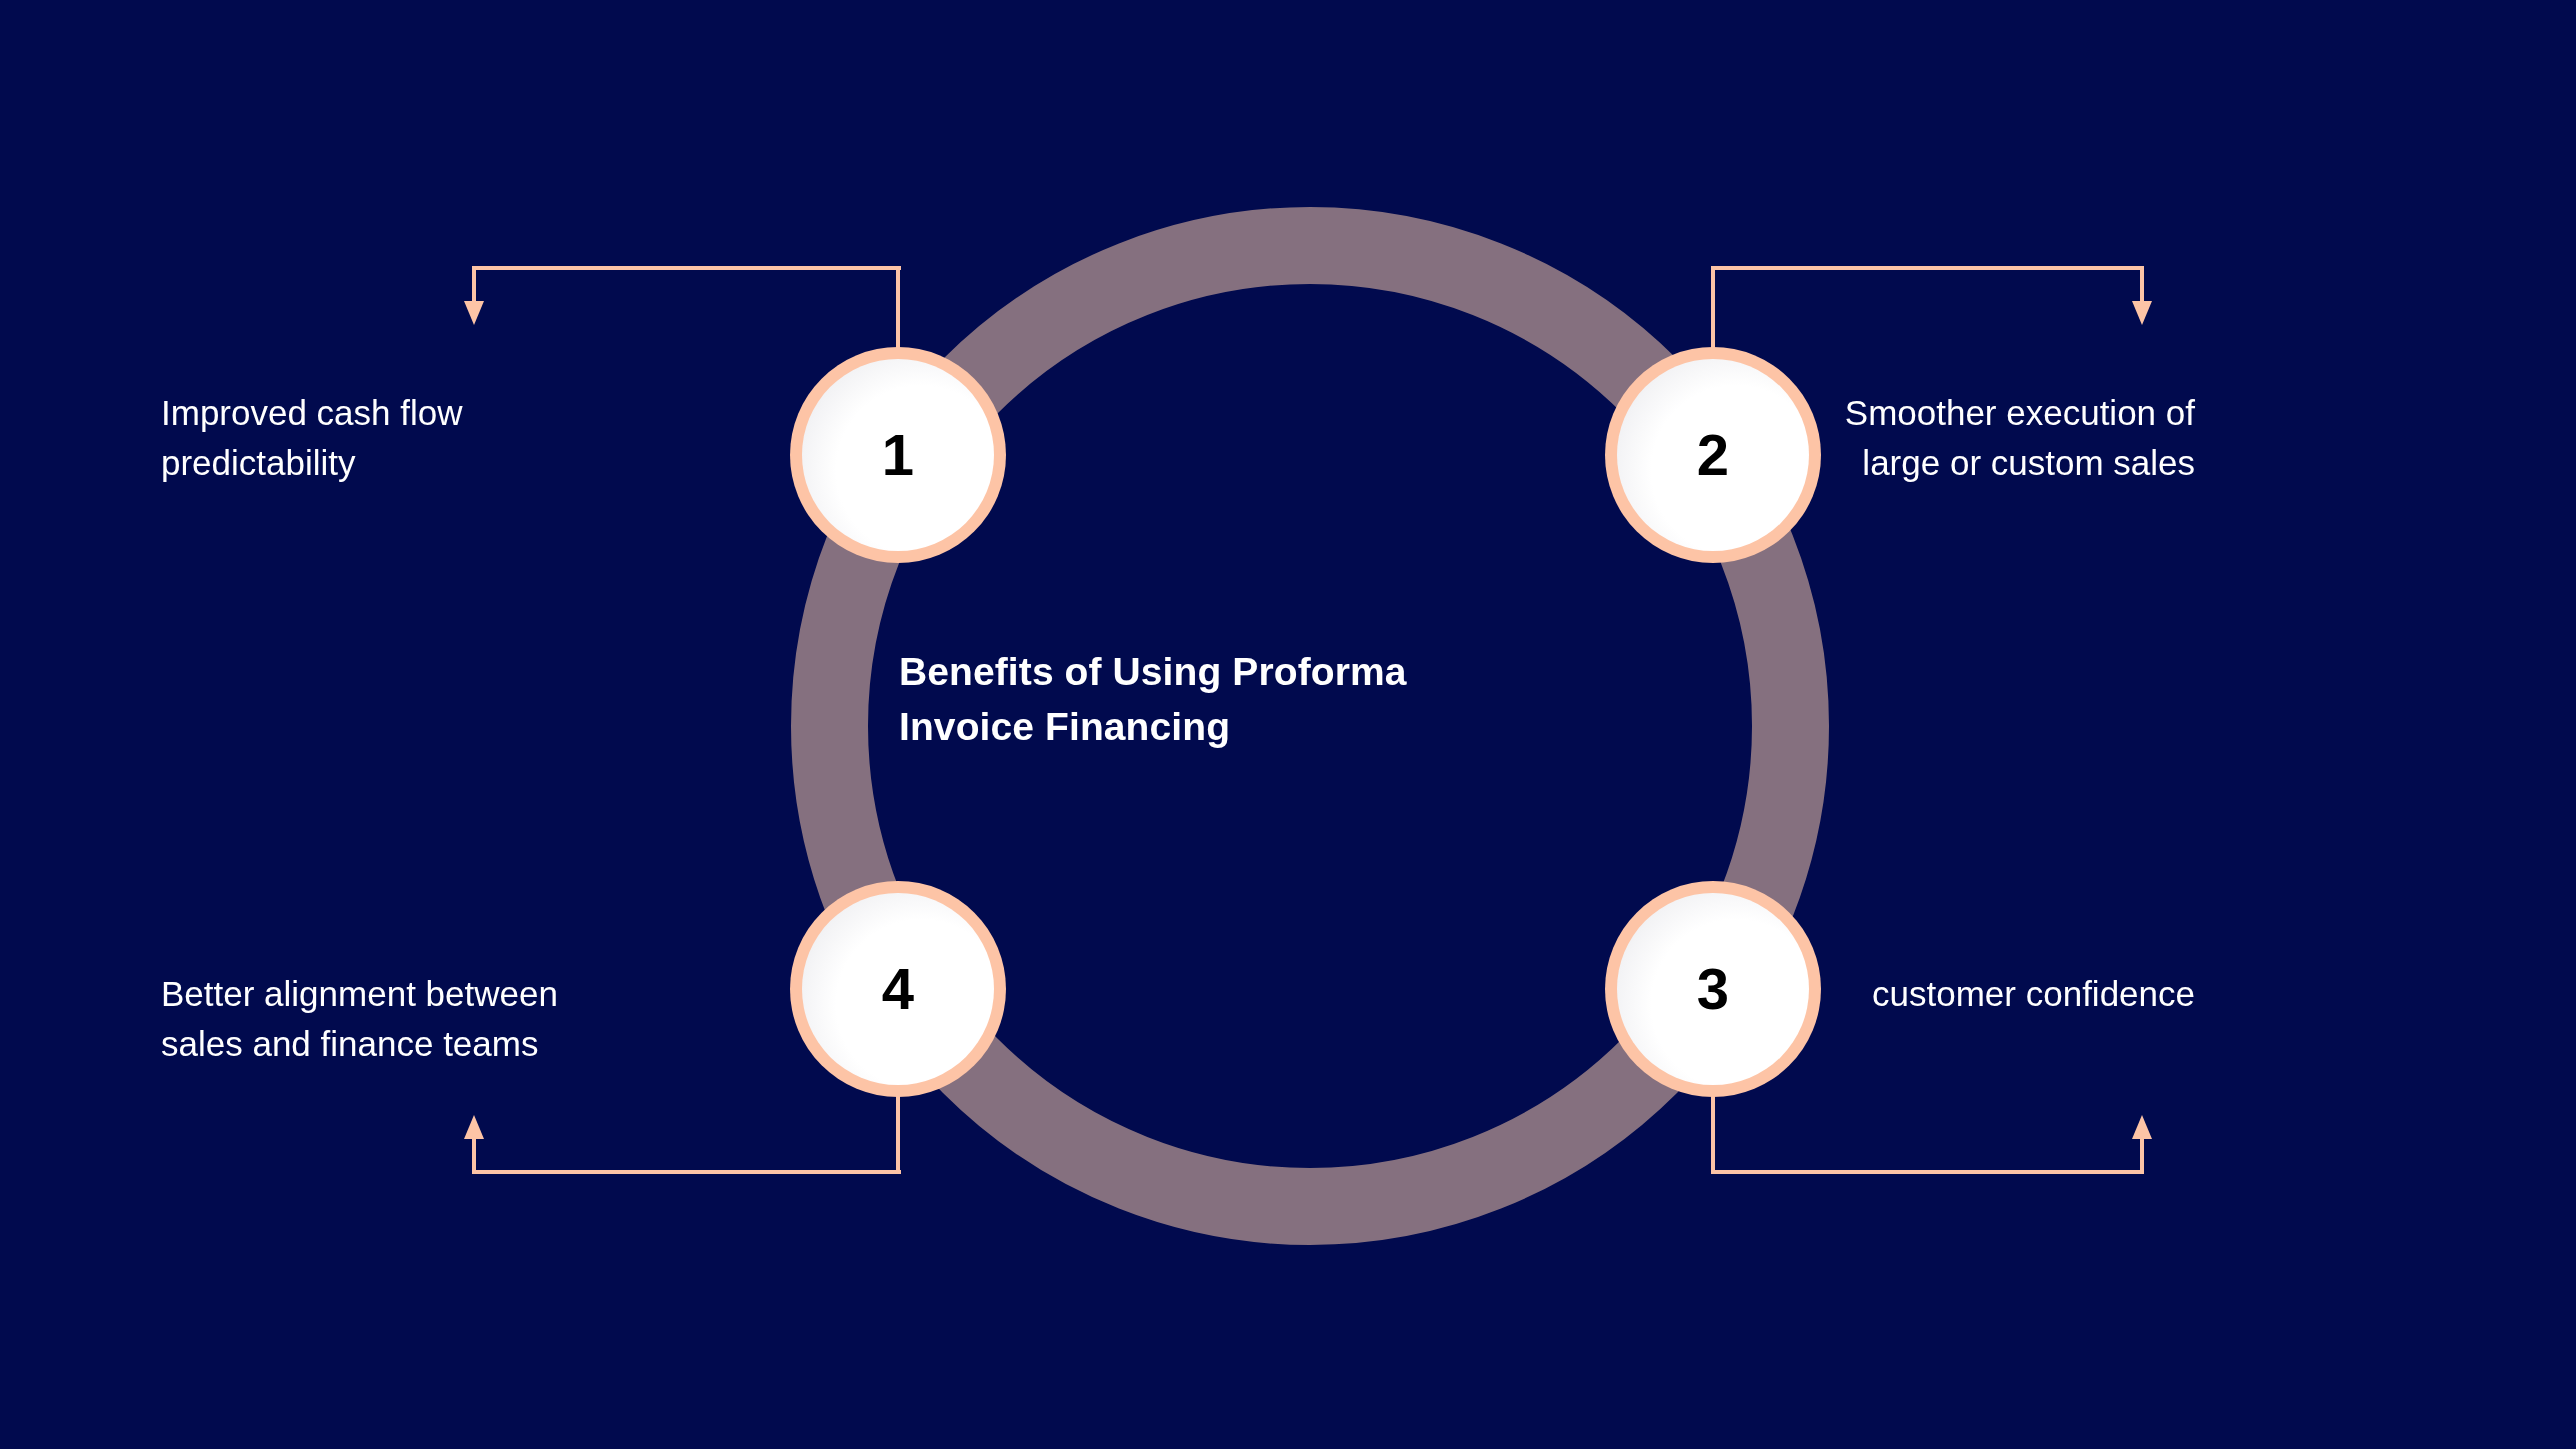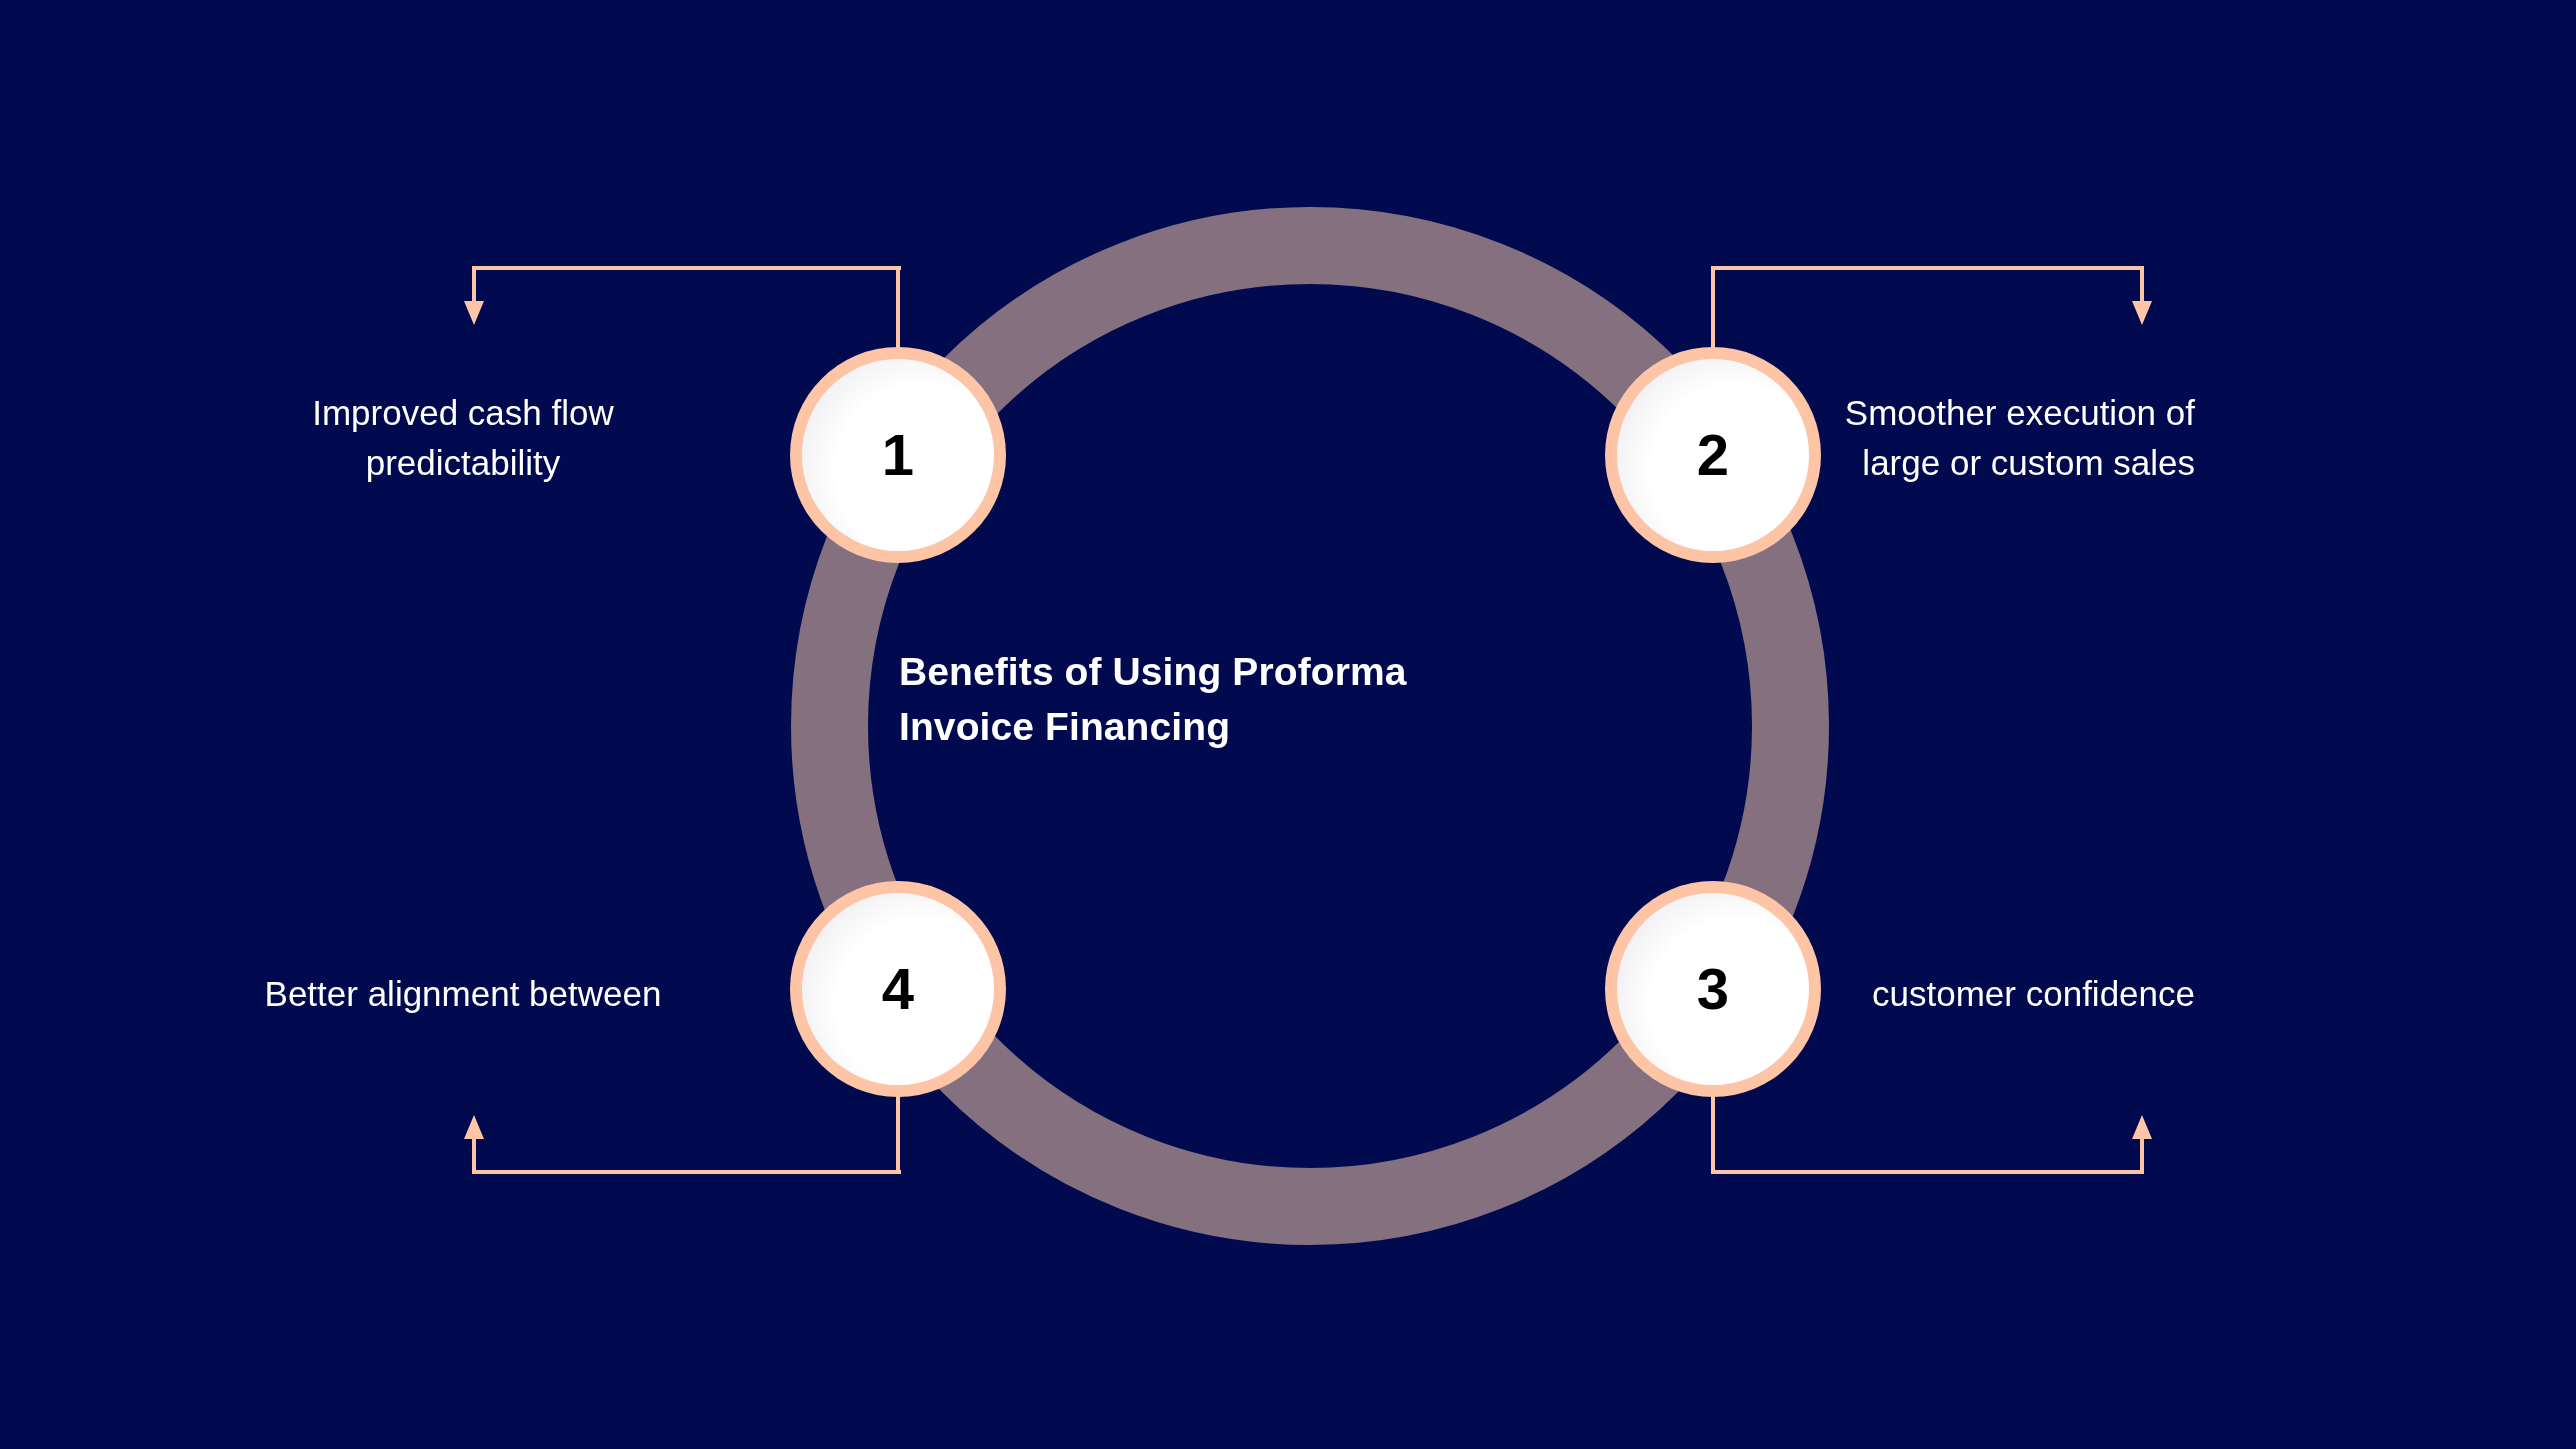--- a/index.html
+++ b/index.html
@@ -96,21 +96,21 @@
 
   
   .label {
     position: absolute;
     color: #ffffff;
     font-size: 35px;
     font-weight: 400;
     line-height: 1.42;
     width: 604px;
   }
-  .label-left  { text-align: center; }
+  .label-left  { text-align: left; }
   .label-right { text-align: right; }
 </style>
 </head>
 <body>
 
 <div id="stage">
 
   <div class="ring"></div>
 
   <div class="center-title">
@@ -158,20 +158,21 @@
     <div>large or custom sales</div>
   </div>
 
   <div class="node" style="left:790px; top:881px;">
     <div class="node-inner">
       <span class="node-num">4</span>
     </div>
   </div>
   <div class="label label-left" style="left:161px; top:969px;">
     <div>Better alignment between</div>
+    <div>sales and finance teams</div>
   </div>
 
   <div class="node" style="left:1605px; top:881px;">
     <div class="node-inner">
       <span class="node-num">3</span>
     </div>
   </div>
   <div class="label label-right" style="left:1591px; top:969px;">
     <div>customer confidence</div>
   </div>

